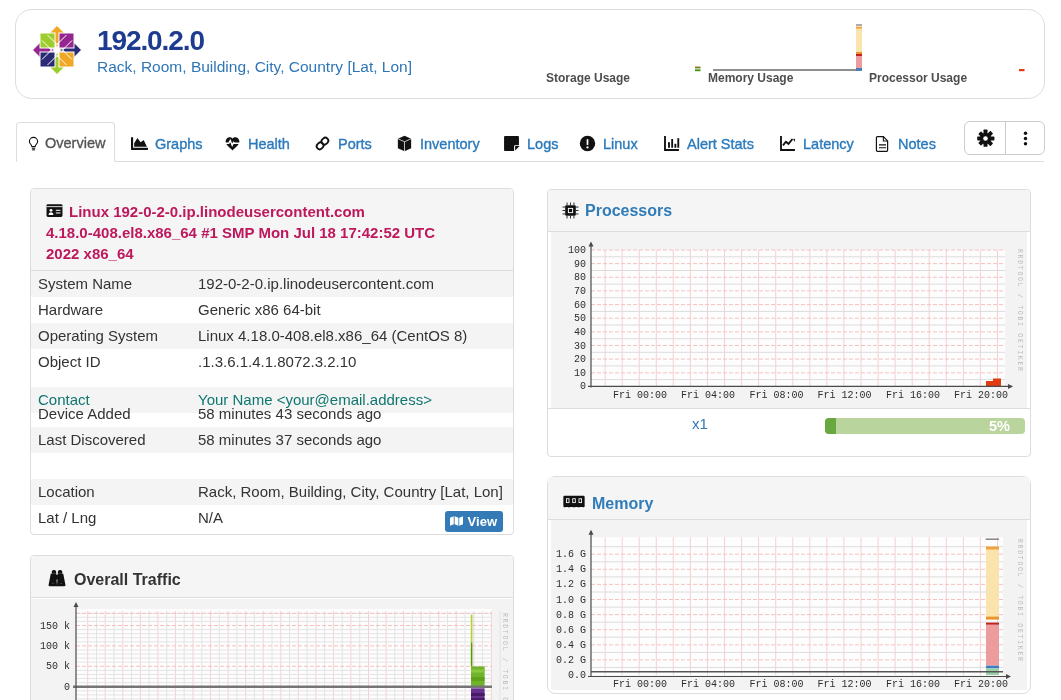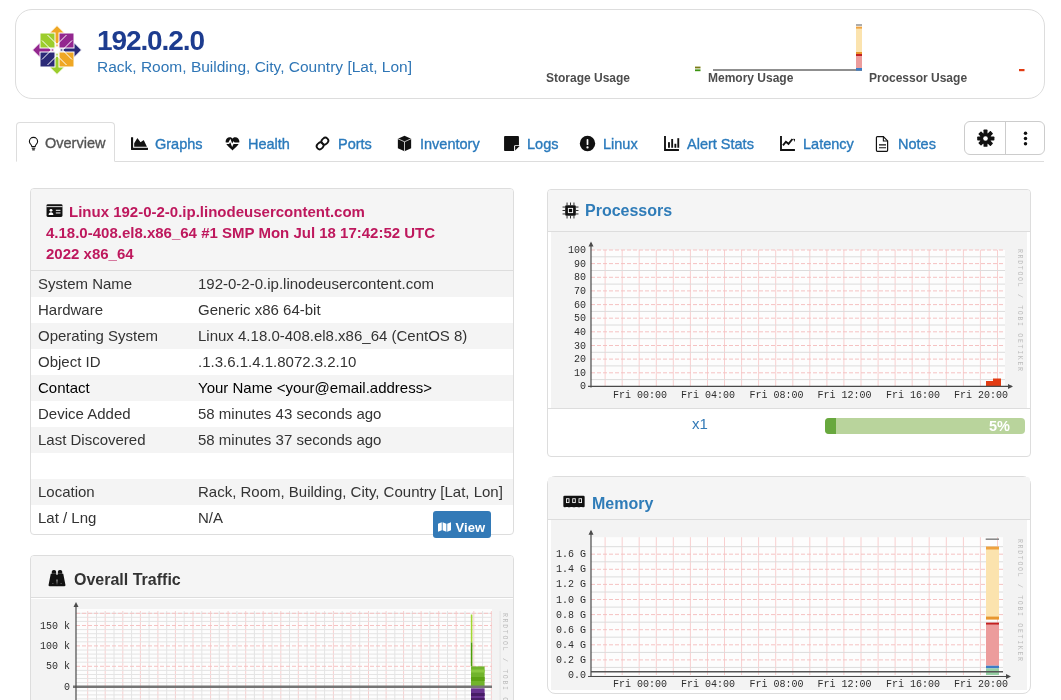--- a/index.html
+++ b/index.html
@@ -2,22 +2,22 @@
 <html><head><meta charset="utf-8"><title>192.0.2.0 - LibreNMS</title>
 <style>
 * { margin:0; padding:0; box-sizing:border-box; }
 body { font-family:"Liberation Sans",sans-serif; background:#fff; }
 #page { position:relative; width:1061px; height:700px; overflow:hidden; background:#fff; }
 #page > * { position:absolute; }
 .panel { border:1px solid #ddd; border-radius:4px; background:#fff; }
 .phead { background:#f5f5f5; border-bottom:1px solid #ddd; border-radius:3px 3px 0 0; }
 .tab { position:absolute; top:13px; display:flex; align-items:center; font-size:14.5px; color:#2a7abc; white-space:nowrap; -webkit-text-stroke:0.35px; }
 .minilab { position:absolute; font-size:12px; font-weight:bold; color:#4d4d4d; text-align:left; width:160px; }
-.viewbtn { position:absolute; right:22px; top:6px; background:#337ab7; color:#fff; border-radius:3px;
-  font-size:13px; font-weight:bold; padding:8px 6px 3px 5px; }
+.viewbtn { position:absolute; right:10px; top:6px; background:#337ab7; color:#fff; border-radius:3px;
+  font-size:13px; font-weight:bold; padding:2px 6px 3px 5px; }
 </style></head>
 <body>
 <div id="page">
 
 <div class="panel" style="left:15px;top:9px;width:1030px;height:90px;border-radius:17px">
   <svg width="50" height="50" viewBox="0 0 100 100" style="position:absolute;left:16px;top:15px">
 <g stroke="#fff" stroke-width="2" stroke-linejoin="miter">
 <path d="M46.5 20H53.5V46H46.5z" fill="#efa724"></path>
 <path d="M50 1L69 20L50 39L31 20z" fill="#efa724"></path>
 <path d="M80 46.5V53.5H54V46.5z" fill="#2b2a77"></path>
@@ -199,21 +199,21 @@
           <span style="position:absolute;left:167px;top:4px">Generic x86 64-bit</span>
         </div>
 <div style="position:absolute;left:0;right:0;top:52px;height:26px;background:#f4f4f4;font-size:15px;color:#333">
           <span style="position:absolute;left:7px;top:4px">Operating System</span>
           <span style="position:absolute;left:167px;top:4px">Linux 4.18.0-408.el8.x86_64 (CentOS 8)</span>
         </div>
 <div style="position:absolute;left:0;right:0;top:78px;height:26px;font-size:15px;color:#333">
           <span style="position:absolute;left:7px;top:4px">Object ID</span>
           <span style="position:absolute;left:167px;top:4px">.1.3.6.1.4.1.8072.3.2.10</span>
         </div>
-<div style="position:absolute;left:0;right:0;top:104px;height:26px;background:#f4f4f4;font-size:15px;color:#000000">
+<div style="position:absolute;left:0;right:0;top:116px;height:26px;background:#f4f4f4;font-size:15px;color:#0f766e">
           <span style="position:absolute;left:7px;top:4px">Contact</span>
           <span style="position:absolute;left:167px;top:4px">Your Name &lt;your@email.address&gt;</span>
         </div>
 <div style="position:absolute;left:0;right:0;top:130px;height:26px;font-size:15px;color:#333">
           <span style="position:absolute;left:7px;top:4px">Device Added</span>
           <span style="position:absolute;left:167px;top:4px">58 minutes 43 seconds ago</span>
         </div>
 <div style="position:absolute;left:0;right:0;top:156px;height:26px;background:#f4f4f4;font-size:15px;color:#333">
           <span style="position:absolute;left:7px;top:4px">Last Discovered</span>
           <span style="position:absolute;left:167px;top:4px">58 minutes 37 seconds ago</span>

